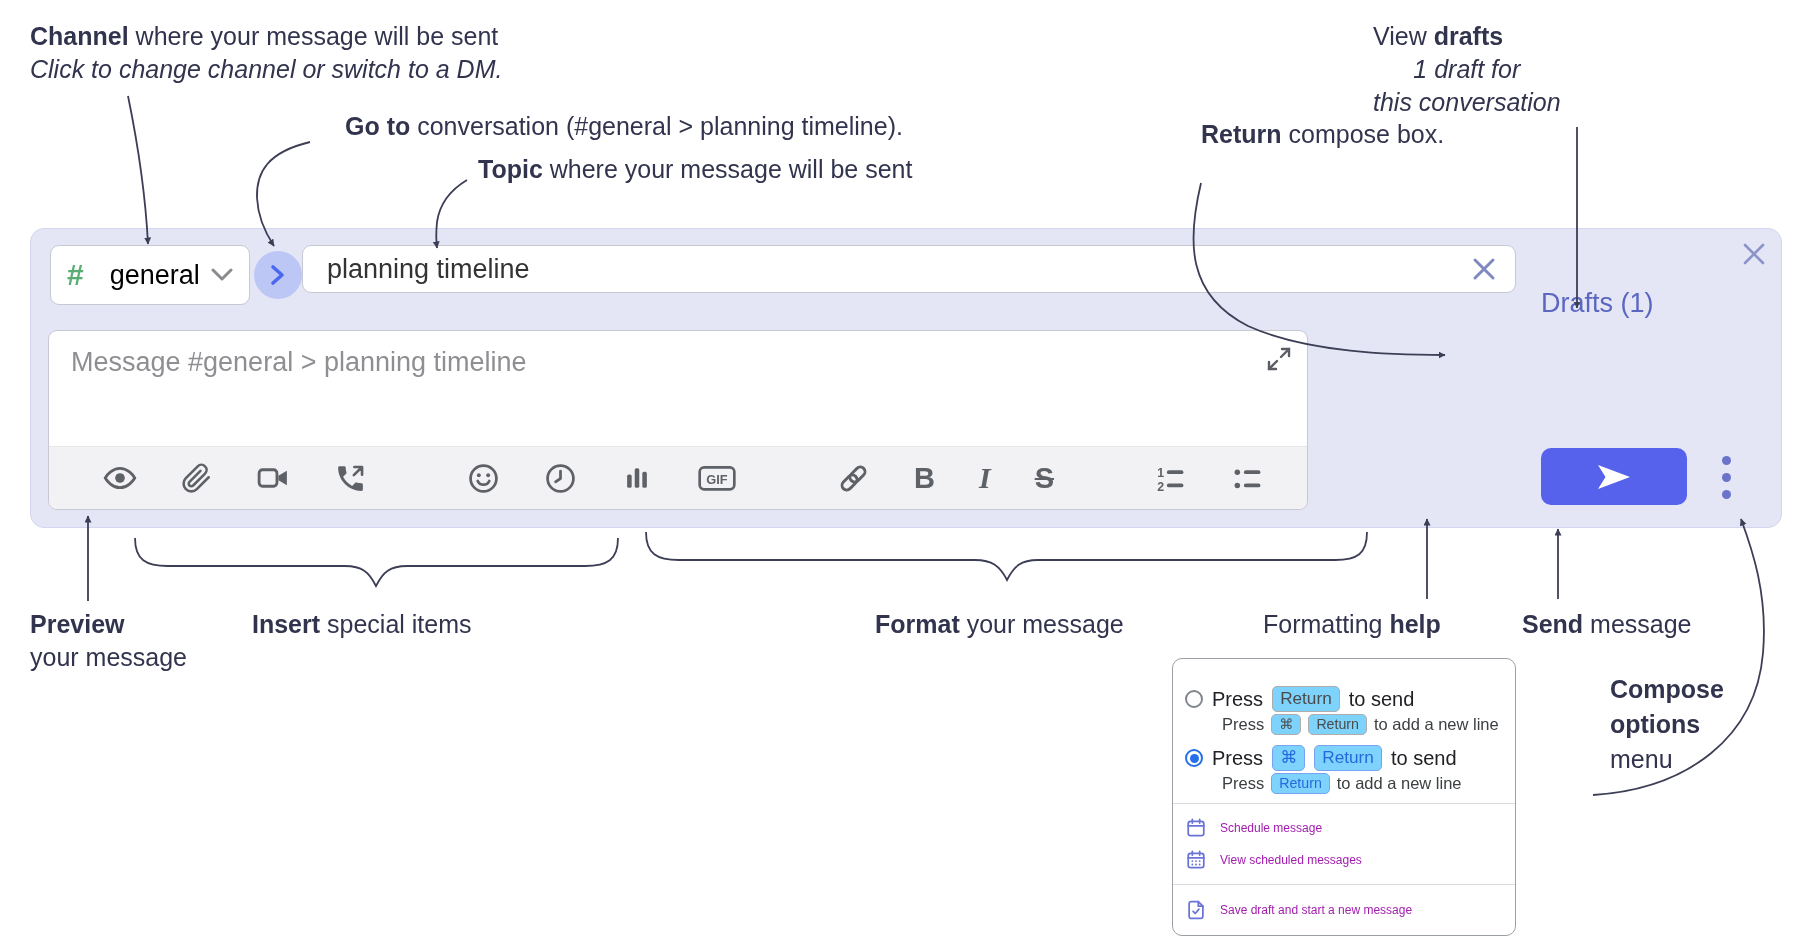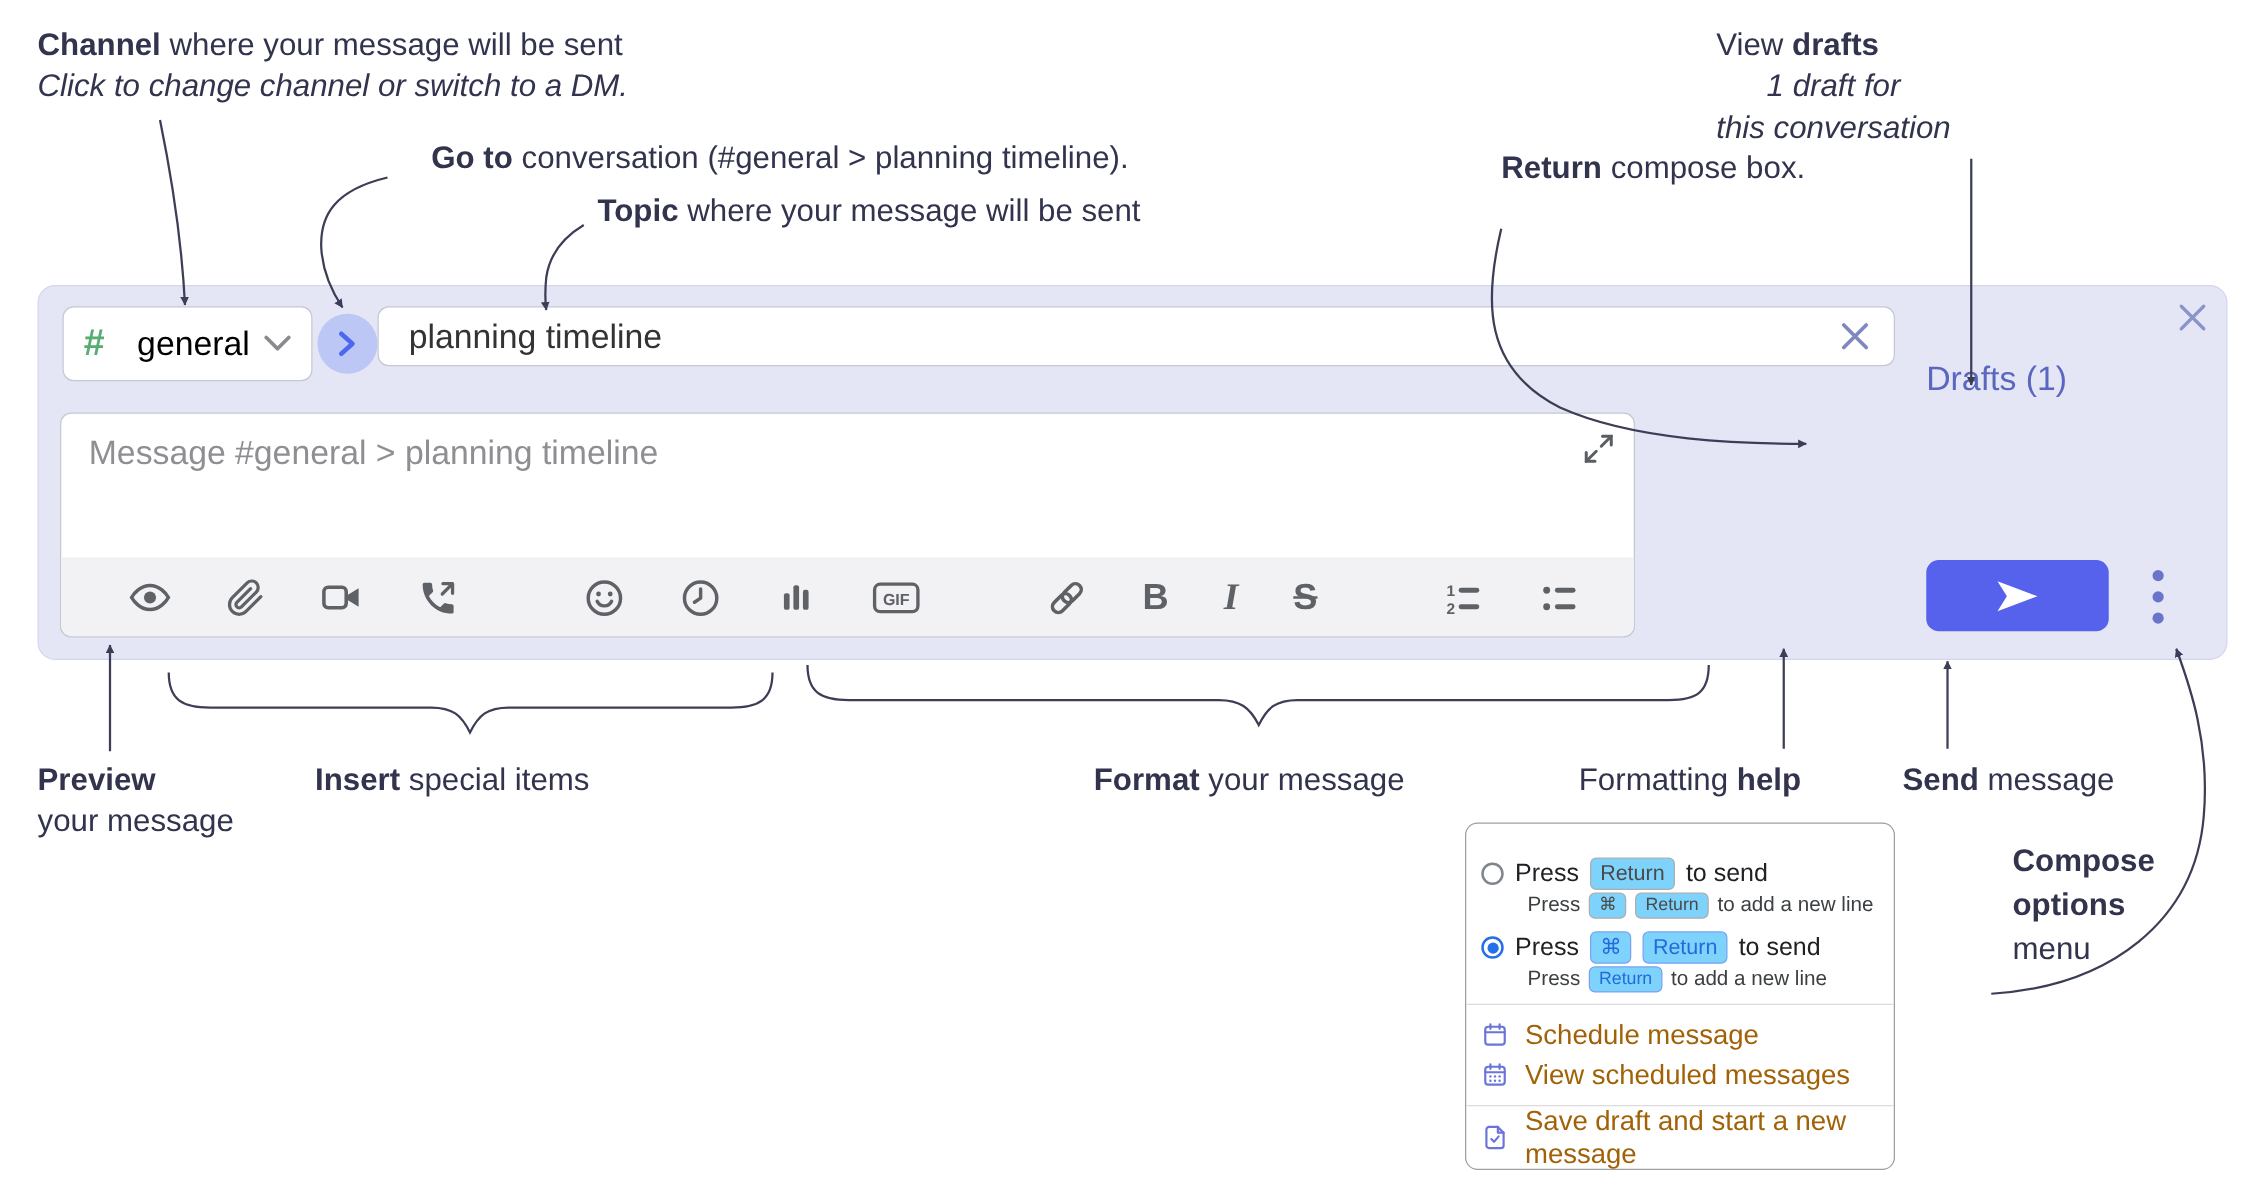--- a/index.html
+++ b/index.html
@@ -57,21 +57,21 @@
   .poption{display:flex;align-items:center;gap:9px;font-size:20px;color:#202124;height:28px;cursor:pointer;}
   .psub{margin-left:37px;font-size:16.5px;color:#3c4043;height:23px;display:flex;align-items:center;gap:7px;}
   .pgap{height:8px;}
   .key{border:1.2px solid #adadad;border-radius:5px;padding:0 7px;background:#7dd3fc;color:#4a4a4a;
        font-size:0.86em;line-height:1.35;}
   .key.blue{border-color:#78a3f2;color:#2569dd;}
   .radio{width:18px;height:18px;border-radius:50%;border:2px solid #80868b;box-sizing:border-box;flex:none;}
   .radio.sel{border-color:#2570e8;position:relative;}
   .radio.sel::after{content:"";position:absolute;inset:2.5px;background:#2570e8;border-radius:50%;}
   .psep{height:1px;background:#dcdcdf;margin:8px -14px 8px -12px;}
-  .pitem{display:flex;align-items:center;gap:13px;font-size:22px;color:#a16207;height:32px;cursor:pointer;}
+  .pitem{display:flex;align-items:center;gap:13px;font-size:12px;color:#a21caf;height:32px;cursor:pointer;}
   .pitem.tall{height:34px;}
   .pitem svg{color:#6b74d8;flex:none;}
 </style>
 </head>
 <body>
 
 <div class="abs note" style="left:30px;top:20px;">
   <div><b>Channel</b><span> where your message will be sent</span></div>
   <div class="it">Click to change channel or switch to a DM.</div>
 </div>

